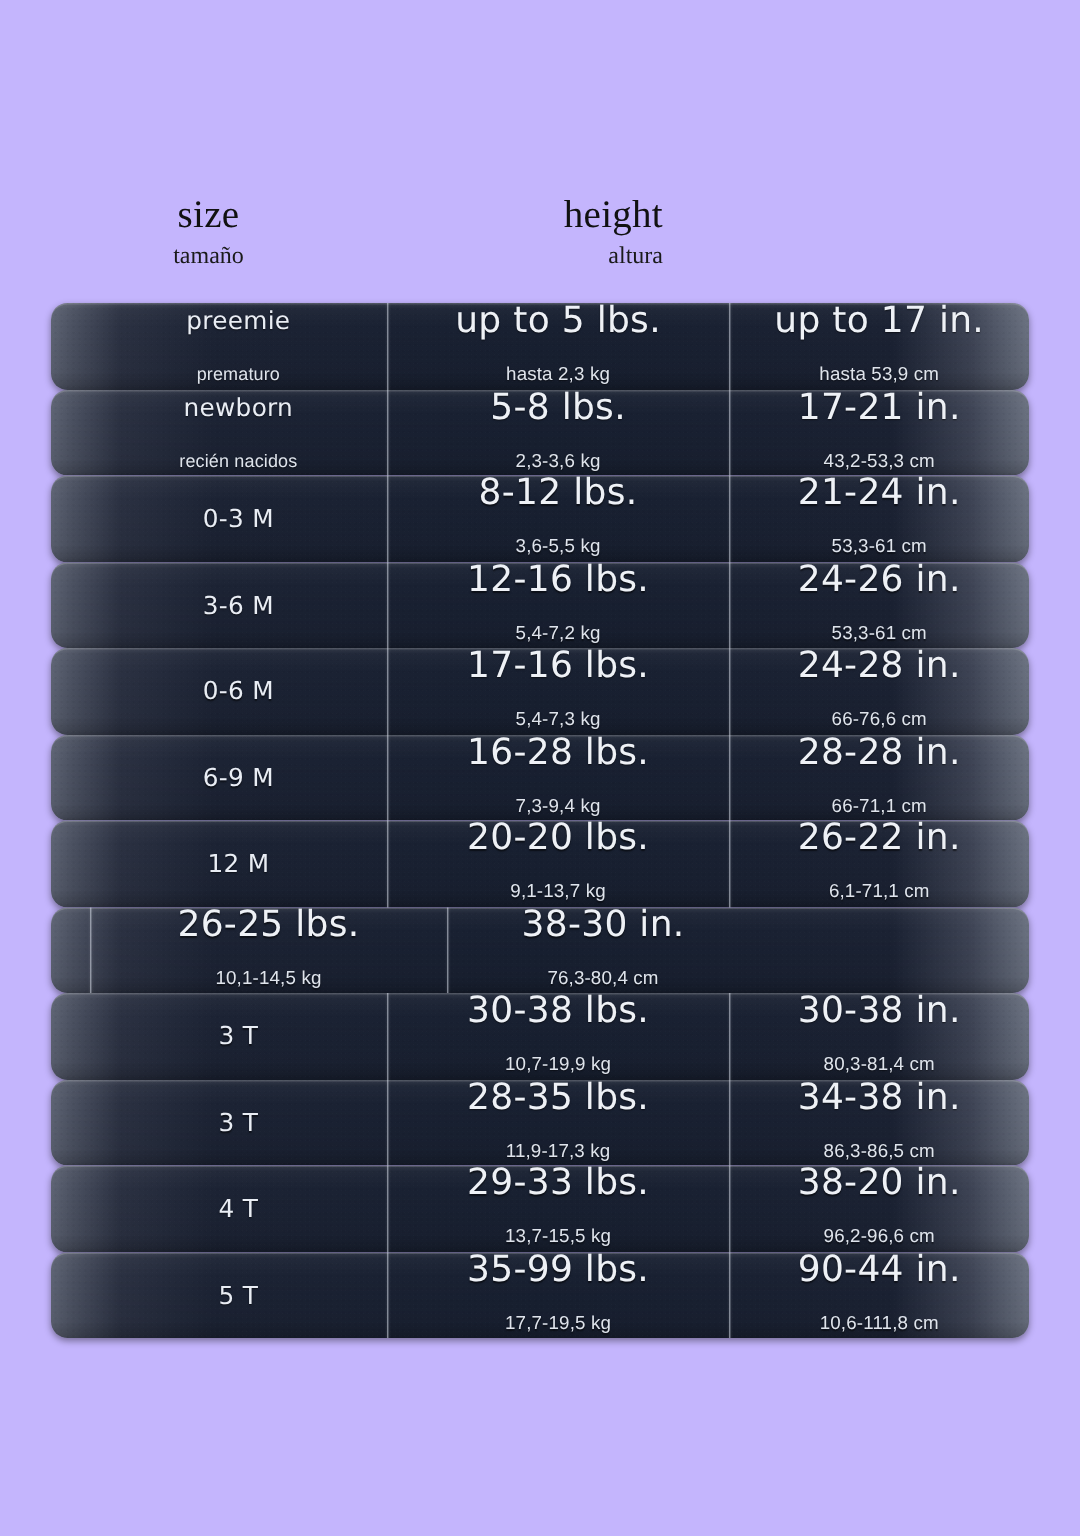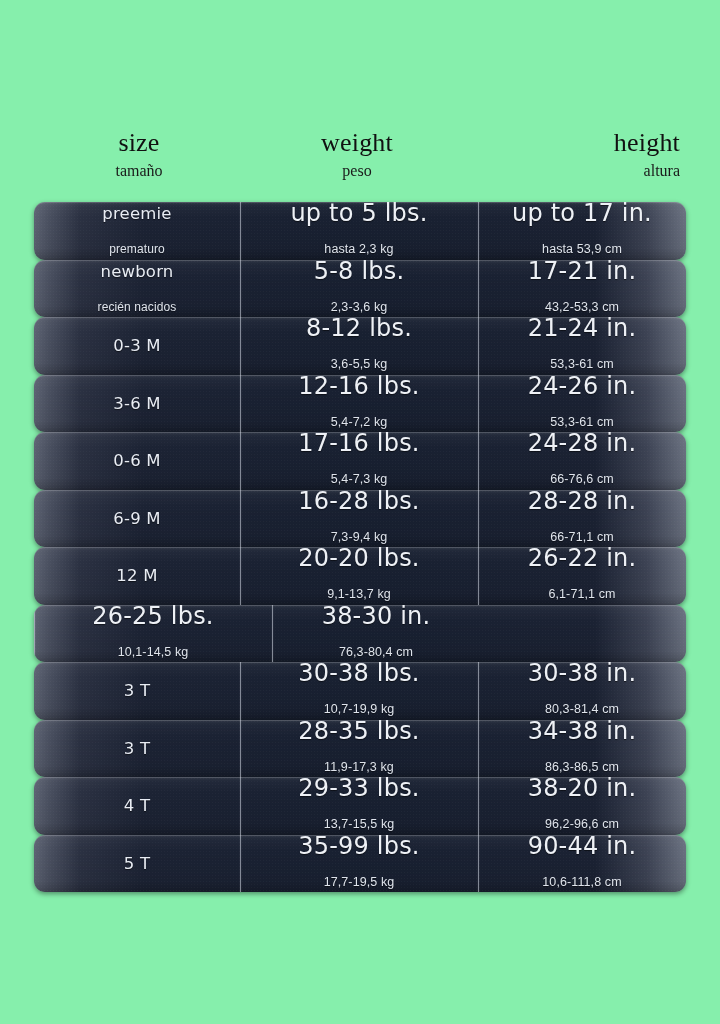--- a/index.html
+++ b/index.html
@@ -9,21 +9,21 @@
     height: 1024px;
     background: #ffffff;
     font-family: "Liberation Sans", sans-serif;
     overflow: hidden;
   }
 
   #page {
     position: relative;
     width: 720px;
     height: 1024px;
-    background: #86efac;
+    background: #c4b5fd;
   }
 
   
   .header-row {
     position: absolute;
     top: 128px;
     left: 40px;
     width: 640px;
     height: 64px;
     display: flex;
@@ -85,20 +85,21 @@
         #4b5161 14px,
         #2b3142 46px,
         #1c2334 110px,
         #182031 50%,
         #1b2233 86%,
         #3d4354 94%,
         #6a7180 100%);
     box-shadow:
       0 1px 0 rgba(255,255,255,0.16) inset,
       0 2px 5px rgba(0,0,0,0.40);
+    padding-left: 26px;
   }
 
   
   .size-row::after {
     content: "";
     position: absolute;
     inset: 0;
     pointer-events: none;
     background-image:
       radial-gradient(rgba(255,255,255,0.030) 0.5px, transparent 0.6px),
@@ -160,24 +161,20 @@
 </head>
 <body>
 
 <div id="page">
 
   <div class="header-row">
     <div class="header-cell col-size">
       <div class="header-en">size</div>
       <div class="header-es">tamaño</div>
     </div>
-    <div class="header-cell col-weight">
-      <div class="header-en">weight</div>
-      <div class="header-es">peso</div>
-    </div>
     <div class="header-cell col-height">
       <div class="header-en">height</div>
       <div class="header-es">altura</div>
     </div>
   </div>
 
   <div class="table-stack" id="table-stack">
       <div class="size-row">
         <div class="cell col-size">
           <div class="cell-primary">preemie</div>

